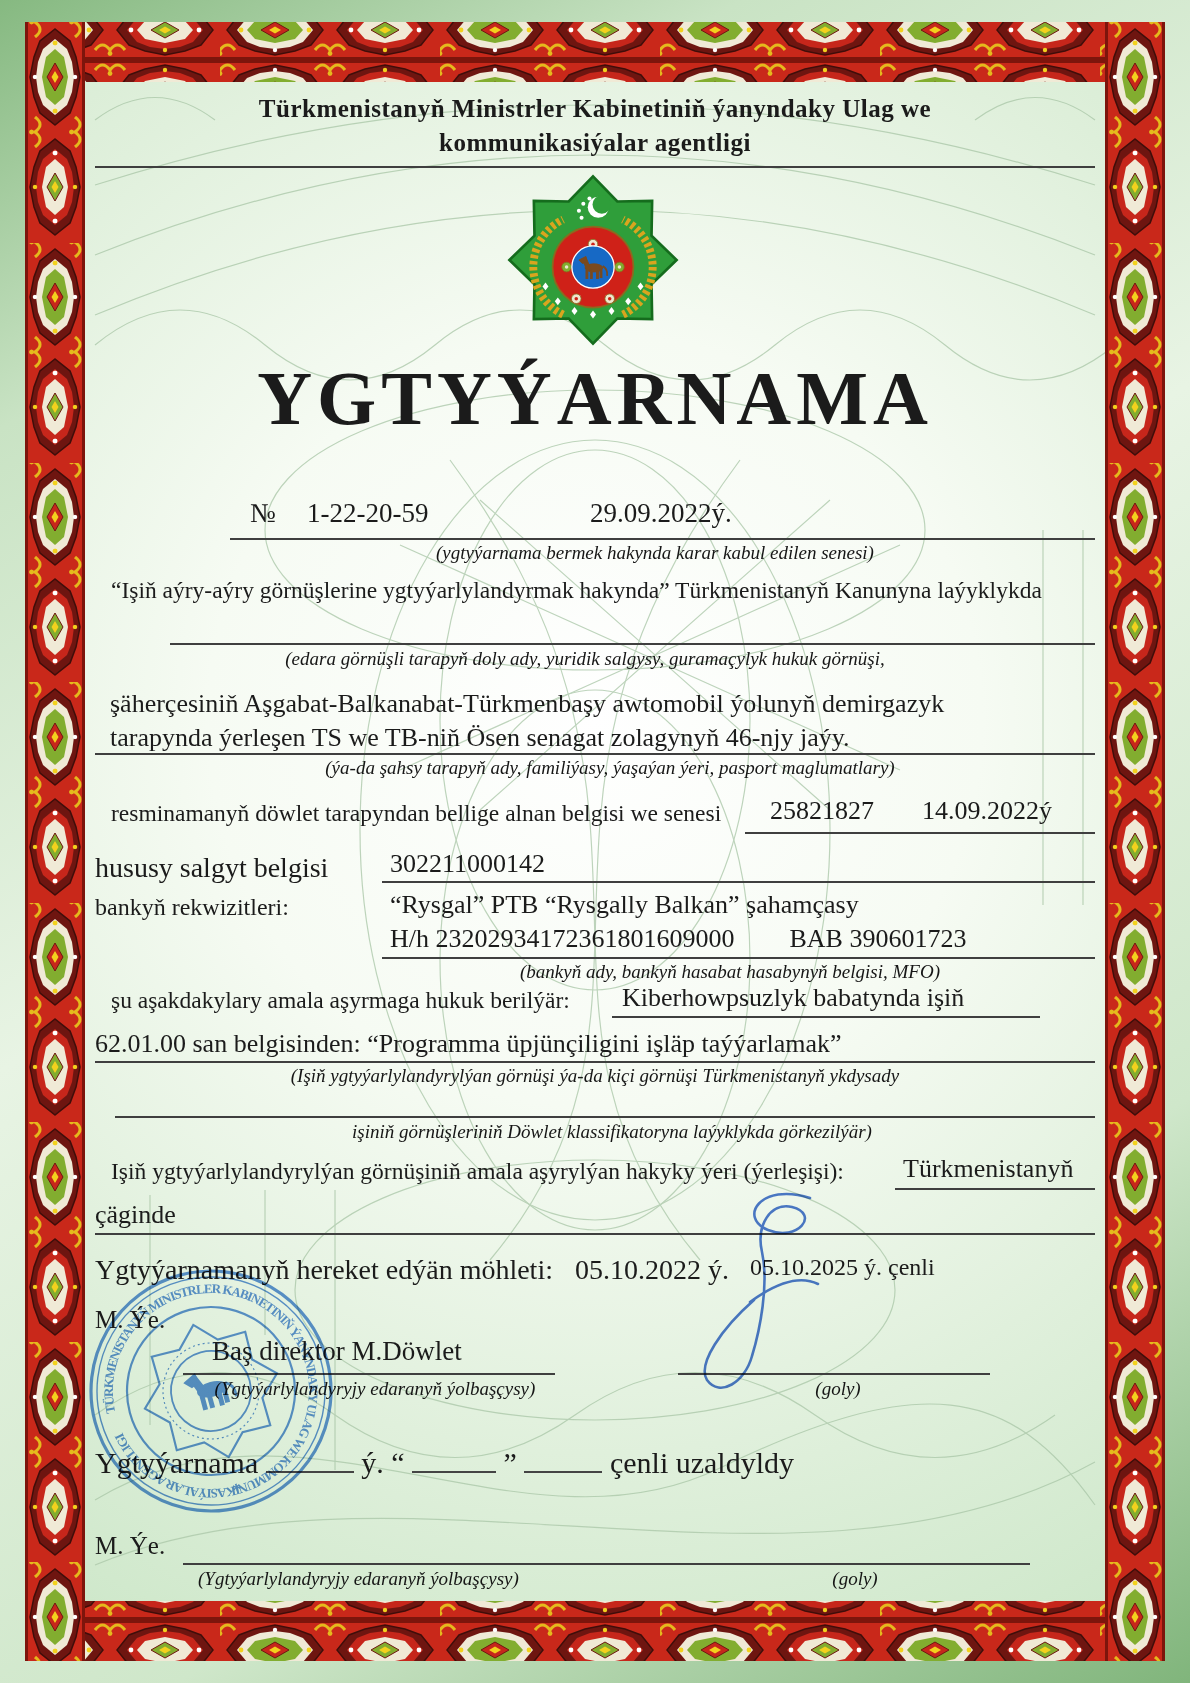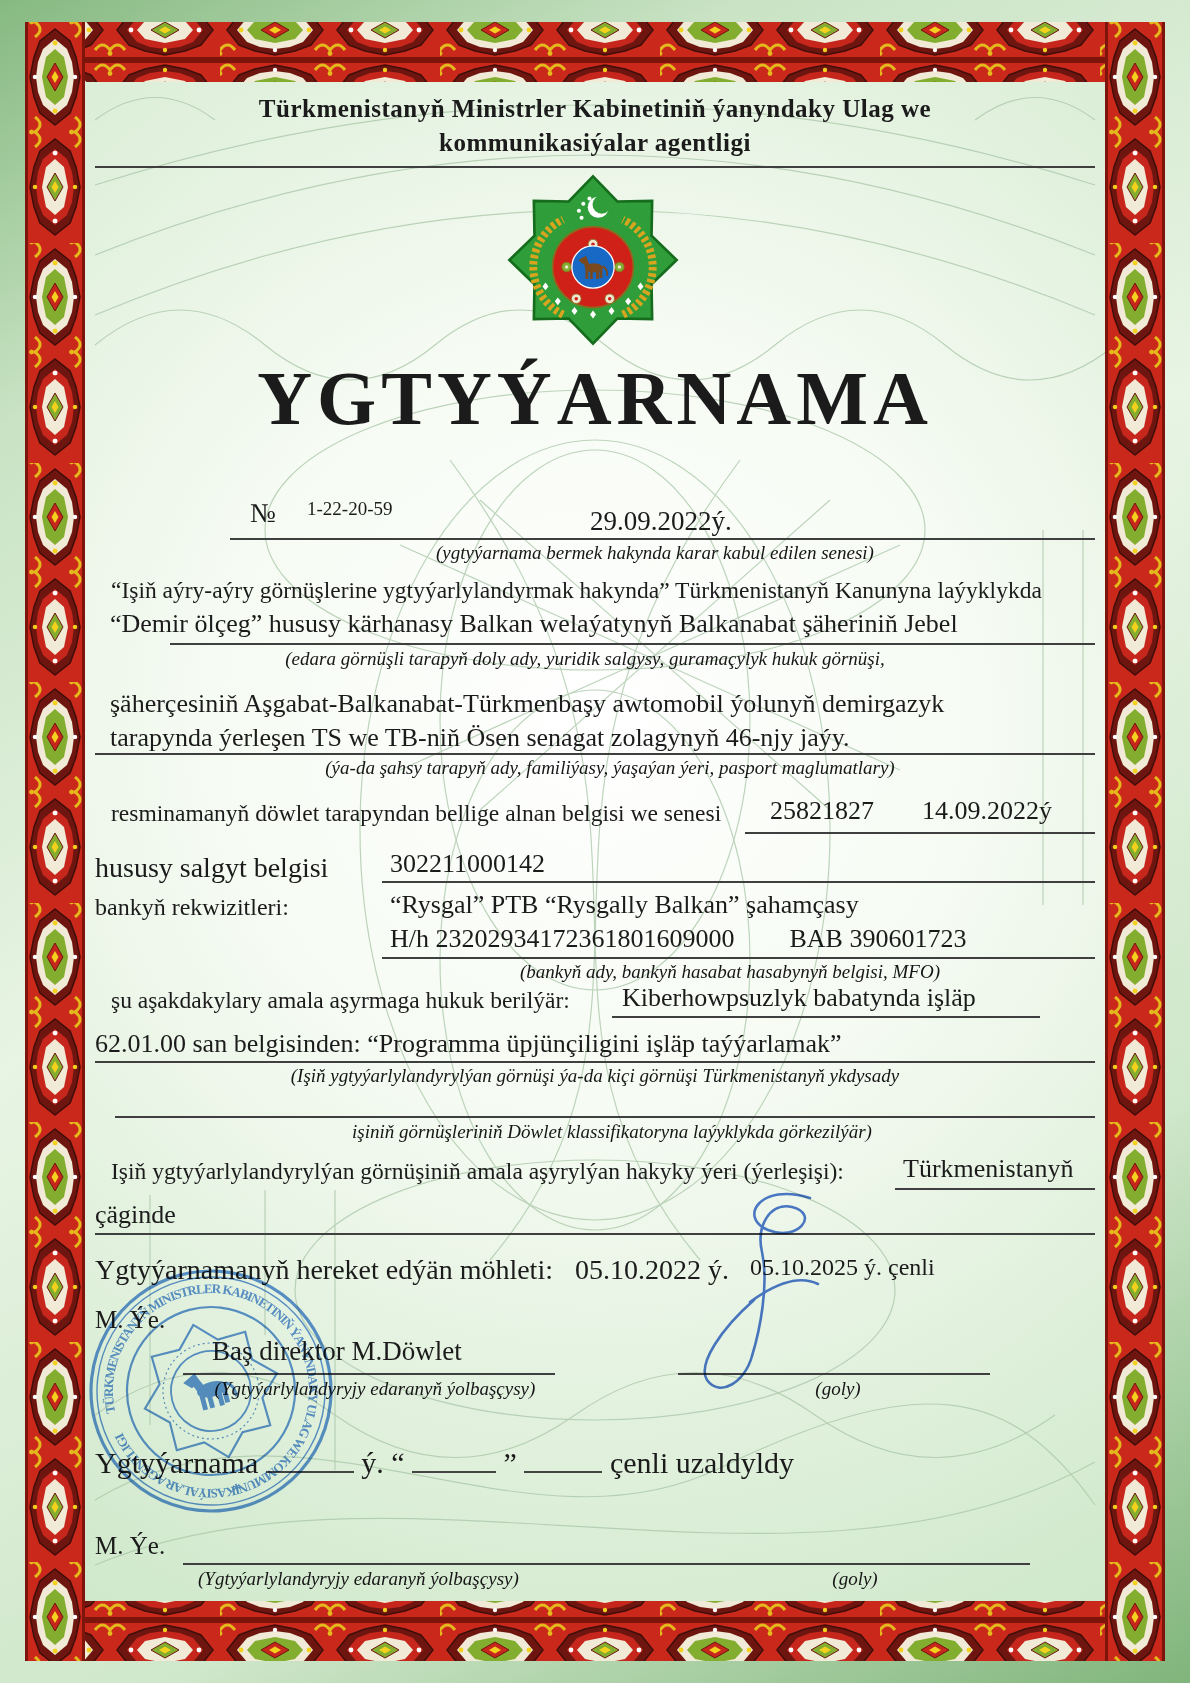--- a/index.html
+++ b/index.html
@@ -157,28 +157,27 @@
     <use href="#dia" x="-21" y="58" fill="#ffffff"></use>
       <use href="#dia" x="0" y="62" fill="#ffffff"></use>
     <use href="#dia" x="21" y="58" fill="#ffffff"></use>
       <use href="#dia" x="40" y="47" fill="#ffffff"></use>
     <use href="#dia" x="54" y="30" fill="#ffffff"></use>
   </svg>
 
   <div class="abs doc-title" style="left:0;top:360px;width:1190px;">YGTYÝARNAMA</div>
 
   <div class="abs" style="left:250px;top:498px;font-size:27px;">№</div>
-  <div class="abs" style="left:307px;top:498px;font-size:19px;">1-22-20-59</div>
-  <div class="abs" style="left:590px;top:498px;font-size:27px;margin-top:8px;">29.09.2022ý.</div>
+  <div class="abs" style="left:307px;top:498px;font-size:27px;">1-22-20-59</div>
+  <div class="abs" style="left:590px;top:498px;font-size:27px;">29.09.2022ý.</div>
   <div class="hline" style="left:230px;top:538px;width:865px;"></div>
   <div class="abs caption" style="left:345px;top:543px;width:620px;">(ygtyýarnama bermek hakynda karar kabul edilen senesi)</div>
 
   <div class="abs body-md" style="left:95px;top:577px;width:1000px;">“Işiň aýry-aýry görnüşlerine ygtyýarlylandyrmak hakynda” Türkmenistanyň Kanunyna laýyklykda</div>
 
-  <div class="abs body-lg" style="left:110px;top:609px;">“Demir ölçeg” hususy kärhanasy Balkan welaýatynyň Balkanabat şäheriniň Jebel</div>
   <div class="hline" style="left:170px;top:643px;width:925px;"></div>
   <div class="abs caption" style="left:240px;top:649px;width:690px;">(edara görnüşli tarapyň doly ady, yuridik salgysy, guramaçylyk hukuk görnüşi,</div>
   <div class="abs body-lg" style="left:110px;top:689px;">şäherçesiniň Aşgabat-Balkanabat-Türkmenbaşy awtomobil ýolunyň demirgazyk</div>
   <div class="abs body-lg" style="left:110px;top:723px;">tarapynda ýerleşen TS we TB-niň Ösen senagat zolagynyň 46-njy jaýy.</div>
   <div class="hline" style="left:95px;top:753px;width:1000px;"></div>
   <div class="abs caption" style="left:310px;top:758px;width:600px;">(ýa-da şahsy tarapyň ady, familiýasy, ýaşaýan ýeri, pasport maglumatlary)</div>
 
   <div class="abs body-md" style="left:95px;top:800px;">resminamanyň döwlet tarapyndan bellige alnan belgisi we senesi</div>
   <div class="abs" style="left:770px;top:796px;font-size:26px;">25821827</div>
   <div class="abs" style="left:922px;top:796px;font-size:26px;">14.09.2022ý</div>
@@ -192,21 +191,21 @@
   <div class="abs body-lg" style="left:390px;top:890px;">“Rysgal” PTB “Rysgally Balkan” şahamçasy</div>
   <div class="abs body-lg" style="left:390px;top:924px;width:705px;">
     <span>H/h 23202934172361801609000</span>
     <span style="display:inline-block;width:42px;"></span>
     <span>BAB 390601723</span>
   </div>
   <div class="hline" style="left:382px;top:957px;width:713px;"></div>
   <div class="abs caption" style="left:440px;top:962px;width:580px;">(bankyň ady, bankyň hasabat hasabynyň belgisi, MFO)</div>
 
   <div class="abs body-md" style="left:95px;top:987px;">şu aşakdakylary amala aşyrmaga hukuk berilýär:</div>
-  <div class="abs body-lg" style="left:622px;top:983px;">Kiberhowpsuzlyk babatynda işläp</div>
+  <div class="abs body-lg" style="left:622px;top:983px;">Kiberhowpsuzlyk babatynda işiň</div>
   <div class="hline" style="left:612px;top:1016px;width:428px;"></div>
   <div class="abs body-lg" style="left:95px;top:1029px;">62.01.00 san belgisinden: “Programma üpjünçiligini işläp taýýarlamak”</div>
   <div class="hline" style="left:95px;top:1061px;width:1000px;"></div>
   <div class="abs caption" style="left:255px;top:1066px;width:680px;">(Işiň ygtyýarlylandyrylýan görnüşi ýa-da kiçi görnüşi Türkmenistanyň ykdysady</div>
   <div class="hline" style="left:115px;top:1116px;width:980px;"></div>
   <div class="abs caption" style="left:302px;top:1122px;width:620px;">işiniň görnüşleriniň Döwlet klassifikatoryna laýyklykda görkezilýär)</div>
 
   <div class="abs body-md" style="left:95px;top:1158px;">Işiň ygtyýarlylandyrylýan görnüşiniň amala aşyrylýan hakyky ýeri (ýerleşişi):</div>
   <div class="abs body-lg" style="left:903px;top:1154px;">Türkmenistanyň</div>
   <div class="hline" style="left:895px;top:1188px;width:200px;"></div>

